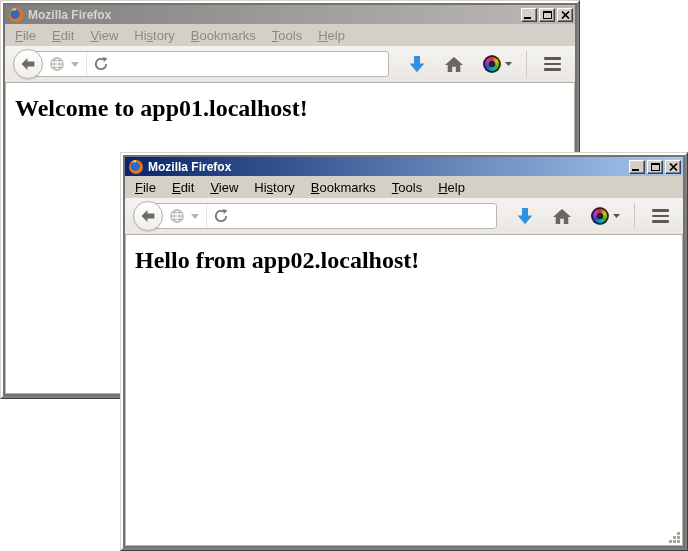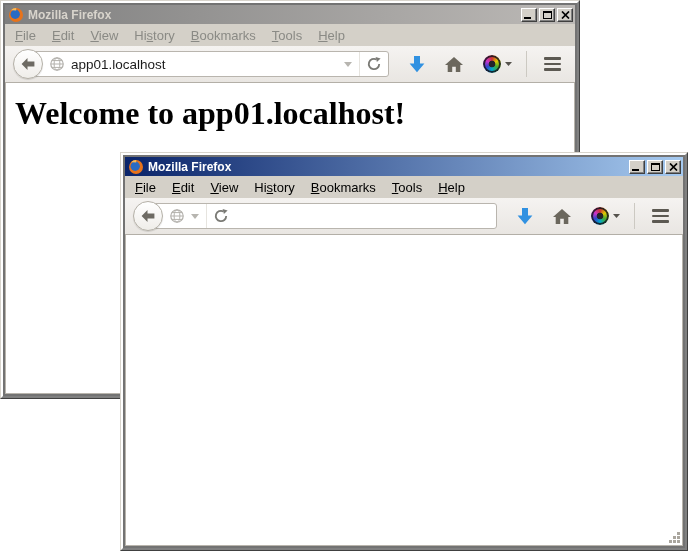--- a/index.html
+++ b/index.html
@@ -145,133 +145,35 @@
     flex: 1;
     background: #ffffff;
     border: 1px solid #b8b4ac;
     border-top: none;
     position: relative;
     overflow: hidden;
   }
   .page-heading {
     font-family: "Liberation Serif", serif;
     font-weight: bold;
-    font-size: 32px;
+    font-size: 24px;
     color: #000000;
     margin: 12px 0 0 9px;
     white-space: nowrap;
   }
   .resize-grip { position: absolute; right: 1px; bottom: 1px; }
 
   
   #win-app01 { left: 0; top: 0; width: 580px; height: 399px; z-index: 1; }
   #win-app02 { left: 120px; top: 152px; width: 568px; height: 399px; z-index: 2; }
 </style>
 </head>
 <body>
 
 <div class="window inactive" id="win-app01">
-  <div class="window-inner">
-
-    <div class="titlebar">
-      <svg width="16" height="16" viewBox="0 0 16 16">
-        <circle cx="8" cy="8" r="7" fill="#e8731a"></circle>
-        <circle cx="7.2" cy="7.2" r="4.7" fill="#2a6bc4"></circle>
-        <path d="M3 3.2 Q5 1 8.2 1.1 L8.2 3.6 Q5.5 3 3 3.2 Z" fill="#f9bc58"></path>
-      </svg>
-      <span class="title-text">Mozilla Firefox</span>
-      <span class="win-btn">
-          <span class="glyph-min"></span>
-        </span>
-      <span class="win-btn">
-          <span class="glyph-max"></span>
-        </span>
-      <span class="win-btn">
-        <svg width="9" height="8" viewBox="0 0 9 8">
-            <path d="M1 0.5 L8 7.5 M8 0.5 L1 7.5" stroke="#000" stroke-width="1.7"></path>
-          </svg>
-      </span>
-    </div>
-
-    <div class="menubar">
-
-        <span class="menu-item"><span></span><span class="accel">F</span><span>ile</span></span>
-
-        <span class="menu-item"><span></span><span class="accel">E</span><span>dit</span></span>
-
-        <span class="menu-item"><span></span><span class="accel">V</span><span>iew</span></span>
-
-        <span class="menu-item"><span>Hi</span><span class="accel">s</span><span>tory</span></span>
-
-        <span class="menu-item"><span></span><span class="accel">B</span><span>ookmarks</span></span>
-
-        <span class="menu-item"><span></span><span class="accel">T</span><span>ools</span></span>
-
-        <span class="menu-item"><span></span><span class="accel">H</span><span>elp</span></span>
-      </div>
-
-    <div class="toolbar">
-      <span class="back-btn">
-        <svg width="14" height="12" viewBox="0 0 14 12">
-            <path d="M6.5 0 L0.6 6 L6.5 12 L6.5 8.4 L13.4 8.4 L13.4 3.6 L6.5 3.6 Z" fill="#6d6a63"></path>
-          </svg>
-      </span>
-      <div class="urlbar">
-        <svg width="14" height="14" viewBox="0 0 14 14">
-          <circle cx="7" cy="7" r="6.2" fill="none" stroke="#b3b1ac" stroke-width="1.2"></circle>
-          <ellipse cx="7" cy="7" rx="2.9" ry="6.2" fill="none" stroke="#b3b1ac" stroke-width="1"></ellipse>
-          <path d="M0.8 7 H13.2 M1.8 3.6 H12.2 M1.8 10.4 H12.2" stroke="#b3b1ac" stroke-width="1" fill="none"></path>
-        </svg>
-        <span class="url-text">app01.localhost</span>
-        <span class="history-drop">
-          <svg width="8" height="5" viewBox="0 0 8 5">
-              <path d="M0 0 L8 0 L4 5 Z" fill="#b7b5b0"></path>
-            </svg>
-        </span>
-        <span class="reload-btn">
-          <svg width="14" height="14" viewBox="0 0 14 14">
-            <path d="M12.2 7 A5.2 5.2 0 1 1 9.4 2.4" fill="none" stroke="#7a7a75" stroke-width="1.8"></path>
-            <path d="M8.6 0 L13.6 1.4 L9.9 5.1 Z" fill="#7a7a75"></path>
-          </svg>
-        </span>
-      </div>
-      <span class="tb-icon-btn">
-        <svg width="16" height="17" viewBox="0 0 16 17">
-            <path d="M5 0 H11 V7.5 H15.4 L8 16.3 L0.6 7.5 H5 Z" fill="#3191e1"></path>
-          </svg>
-      </span>
-      <span class="tb-icon-btn">
-        <svg width="18" height="15" viewBox="0 0 18 15">
-            <path d="M9 0 L18 8 H15.3 V15 H10.8 V9.8 H7.2 V15 H2.7 V8 H0 Z" fill="#6b675d"></path>
-          </svg>
-      </span>
-      <span class="tb-icon-btn">
-        <span class="color-wheel"></span>
-        <span class="addon-caret">
-          <svg width="7" height="4" viewBox="0 0 7 4">
-              <path d="M0 0 L7 0 L3.5 4 Z" fill="#55524c"></path>
-            </svg>
-        </span>
-      </span>
-      <span class="toolbar-sep"></span>
-      <span class="hamburger">
-        <span></span>
-          <span></span>
-          <span></span>
-      </span>
-    </div>
-
-    <div class="content">
-      <h1 class="page-heading">Welcome to app01.localhost!</h1>
-    </div>
-
-  </div>
-</div>
-
-<div class="window active" id="win-app02">
   <div class="window-inner">
 
     <div class="titlebar">
       <svg width="16" height="16" viewBox="0 0 16 16">
         <circle cx="8" cy="8" r="7" fill="#e8731a"></circle>
         <circle cx="7.2" cy="7.2" r="4.7" fill="#2a6bc4"></circle>
         <path d="M3 3.2 Q5 1 8.2 1.1 L8.2 3.6 Q5.5 3 3 3.2 Z" fill="#f9bc58"></path>
       </svg>
       <span class="title-text">Mozilla Firefox</span>
       <span class="win-btn">
@@ -348,20 +250,118 @@
       </span>
       <span class="toolbar-sep"></span>
       <span class="hamburger">
         <span></span>
           <span></span>
           <span></span>
       </span>
     </div>
 
     <div class="content">
+      <h1 class="page-heading">Welcome to app01.localhost!</h1>
+    </div>
+
+  </div>
+</div>
+
+<div class="window active" id="win-app02">
+  <div class="window-inner">
+
+    <div class="titlebar">
+      <svg width="16" height="16" viewBox="0 0 16 16">
+        <circle cx="8" cy="8" r="7" fill="#e8731a"></circle>
+        <circle cx="7.2" cy="7.2" r="4.7" fill="#2a6bc4"></circle>
+        <path d="M3 3.2 Q5 1 8.2 1.1 L8.2 3.6 Q5.5 3 3 3.2 Z" fill="#f9bc58"></path>
+      </svg>
+      <span class="title-text">Mozilla Firefox</span>
+      <span class="win-btn">
+          <span class="glyph-min"></span>
+        </span>
+      <span class="win-btn">
+          <span class="glyph-max"></span>
+        </span>
+      <span class="win-btn">
+        <svg width="9" height="8" viewBox="0 0 9 8">
+            <path d="M1 0.5 L8 7.5 M8 0.5 L1 7.5" stroke="#000" stroke-width="1.7"></path>
+          </svg>
+      </span>
+    </div>
+
+    <div class="menubar">
+
+        <span class="menu-item"><span></span><span class="accel">F</span><span>ile</span></span>
+
+        <span class="menu-item"><span></span><span class="accel">E</span><span>dit</span></span>
+
+        <span class="menu-item"><span></span><span class="accel">V</span><span>iew</span></span>
+
+        <span class="menu-item"><span>Hi</span><span class="accel">s</span><span>tory</span></span>
+
+        <span class="menu-item"><span></span><span class="accel">B</span><span>ookmarks</span></span>
+
+        <span class="menu-item"><span></span><span class="accel">T</span><span>ools</span></span>
+
+        <span class="menu-item"><span></span><span class="accel">H</span><span>elp</span></span>
+      </div>
+
+    <div class="toolbar">
+      <span class="back-btn">
+        <svg width="14" height="12" viewBox="0 0 14 12">
+            <path d="M6.5 0 L0.6 6 L6.5 12 L6.5 8.4 L13.4 8.4 L13.4 3.6 L6.5 3.6 Z" fill="#6d6a63"></path>
+          </svg>
+      </span>
+      <div class="urlbar">
+        <svg width="14" height="14" viewBox="0 0 14 14">
+          <circle cx="7" cy="7" r="6.2" fill="none" stroke="#b3b1ac" stroke-width="1.2"></circle>
+          <ellipse cx="7" cy="7" rx="2.9" ry="6.2" fill="none" stroke="#b3b1ac" stroke-width="1"></ellipse>
+          <path d="M0.8 7 H13.2 M1.8 3.6 H12.2 M1.8 10.4 H12.2" stroke="#b3b1ac" stroke-width="1" fill="none"></path>
+        </svg>
+        <span class="history-drop">
+          <svg width="8" height="5" viewBox="0 0 8 5">
+              <path d="M0 0 L8 0 L4 5 Z" fill="#b7b5b0"></path>
+            </svg>
+        </span>
+        <span class="reload-btn">
+          <svg width="14" height="14" viewBox="0 0 14 14">
+            <path d="M12.2 7 A5.2 5.2 0 1 1 9.4 2.4" fill="none" stroke="#7a7a75" stroke-width="1.8"></path>
+            <path d="M8.6 0 L13.6 1.4 L9.9 5.1 Z" fill="#7a7a75"></path>
+          </svg>
+        </span>
+      </div>
+      <span class="tb-icon-btn">
+        <svg width="16" height="17" viewBox="0 0 16 17">
+            <path d="M5 0 H11 V7.5 H15.4 L8 16.3 L0.6 7.5 H5 Z" fill="#3191e1"></path>
+          </svg>
+      </span>
+      <span class="tb-icon-btn">
+        <svg width="18" height="15" viewBox="0 0 18 15">
+            <path d="M9 0 L18 8 H15.3 V15 H10.8 V9.8 H7.2 V15 H2.7 V8 H0 Z" fill="#6b675d"></path>
+          </svg>
+      </span>
+      <span class="tb-icon-btn">
+        <span class="color-wheel"></span>
+        <span class="addon-caret">
+          <svg width="7" height="4" viewBox="0 0 7 4">
+              <path d="M0 0 L7 0 L3.5 4 Z" fill="#55524c"></path>
+            </svg>
+        </span>
+      </span>
+      <span class="toolbar-sep"></span>
+      <span class="hamburger">
+        <span></span>
+          <span></span>
+          <span></span>
+      </span>
+    </div>
+
+    <div class="content">
+      <h1 class="page-heading">Hello from app02.localhost!</h1>
       <svg class="resize-grip" width="13" height="13">
         <g fill="#ffffff">
             <rect x="10" y="2" width="3" height="3"></rect>
             <rect x="6" y="6" width="3" height="3"></rect>
             <rect x="10" y="6" width="3" height="3"></rect>
             <rect x="2" y="10" width="3" height="3"></rect>
             <rect x="6" y="10" width="3" height="3"></rect>
             <rect x="10" y="10" width="3" height="3"></rect>
           </g>
         <g fill="#aaa69e">

